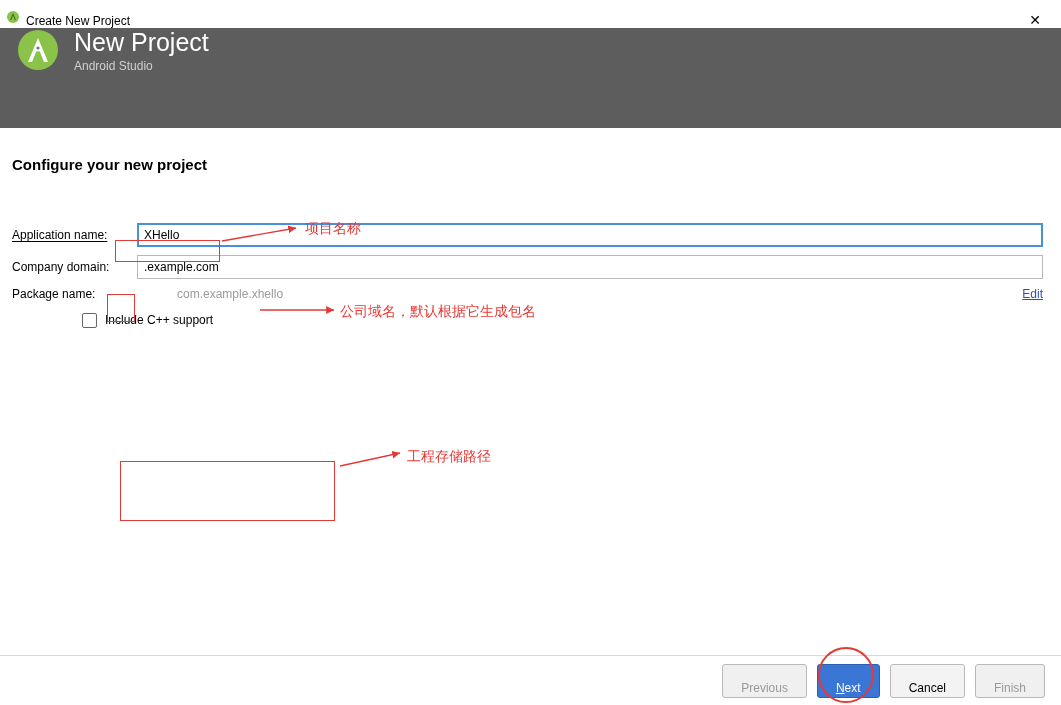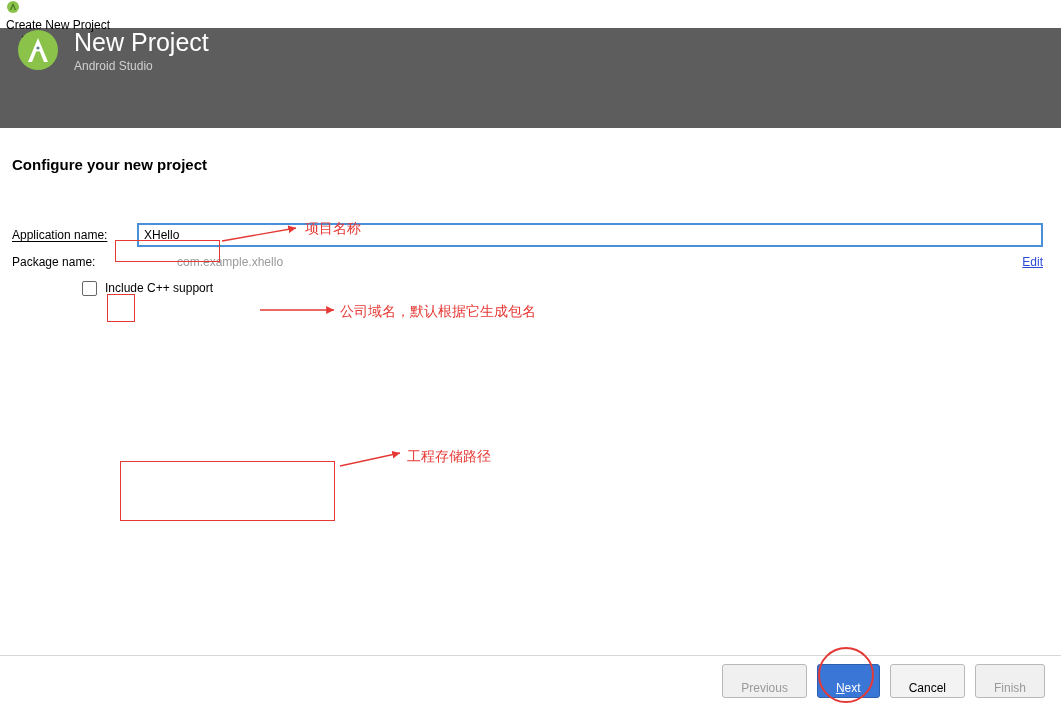--- a/index.html
+++ b/index.html
@@ -1,19 +1,19 @@
 <!DOCTYPE html>
 <html><head>
 <meta charset="utf-8">
 <style>
 * { box-sizing: border-box; margin: 0; padding: 0; font-family: "Segoe UI", Arial, sans-serif; }
 html, body { width: 1061px; height: 705px; background: #fff; position: relative; overflow: hidden; }
 
 
-.titlebar { height: 28px; background: #fff; display: flex; align-items: flex-start; padding: 0 6px; flex-direction: column; }
+.titlebar { height: 28px; background: #fff; display: flex; align-items: flex-end; padding: 0 6px; }
 .titlebar-icon { margin-right: 6px; }
 .titlebar-text { font-size: 12px; color: #000; flex: 1; }
 .titlebar-close { width: 40px; text-align: center; font-size: 14px; cursor: pointer; }
 
 
 .header { height: 100px; background: #5d5d5d; display: flex; padding-left: 16px; }
 .header-icon { margin-right: 14px; }
 .header-text h1 { color: #fff; font-size: 25px; font-weight: 400; }
 .header-text .sub { color: #d0d0d0; font-size: 12px; margin-top: 2px; }
 
@@ -80,20 +80,24 @@
 </div>
 
 <div class="body">
   <div class="section-title">Configure your new project</div>
 
   <div class="form-row">
     <div class="form-label u">Application name:</div>
     <input class="form-input focused" value="XHello" style="">
   </div>
 
+  <div class="form-row">
+    <div class="form-label">Company domain:</div>
+    <input class="form-input" value=".example.com" style="">
+  </div>
 
   <div class="form-row">
     <div class="form-label">Package name:</div>
     <div style="width:40px"></div>
     <div class="pkg-value">com.example.xhello</div>
     <a class="edit-link">Edit</a>
   </div>
 
   <div class="checkbox-row">
     <div class="checkbox"></div>

